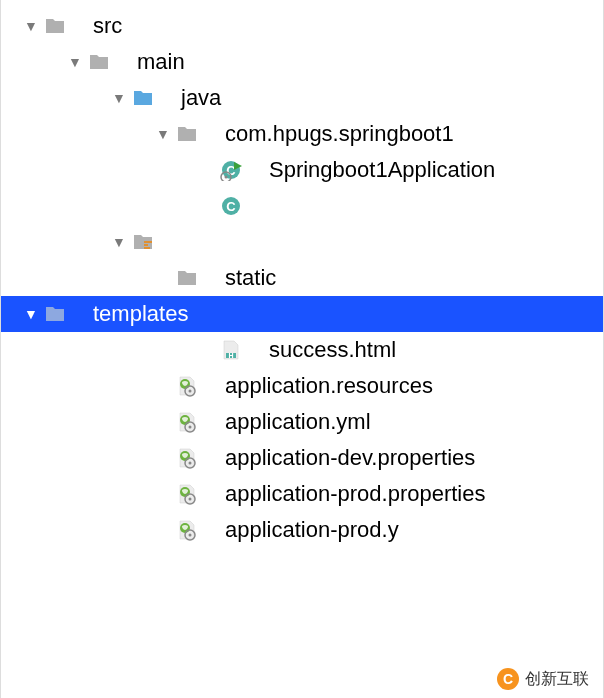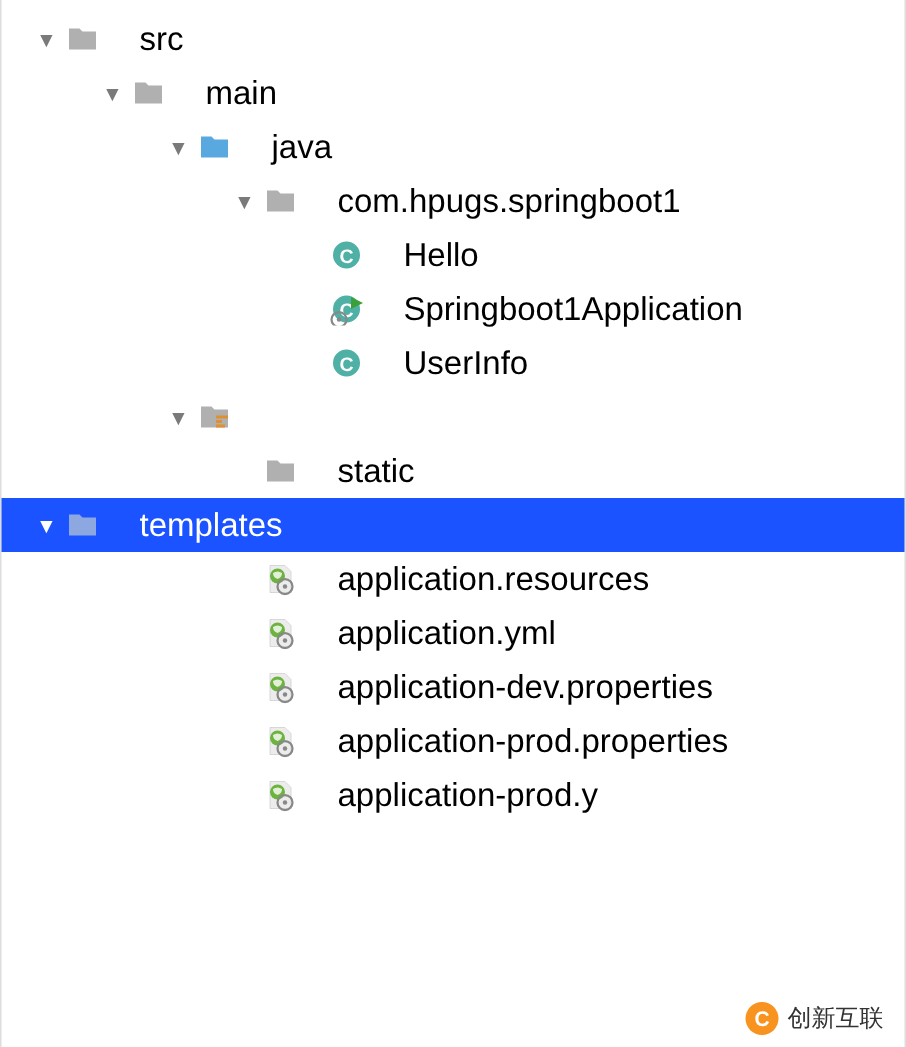--- a/index.html
+++ b/index.html
@@ -160,80 +160,79 @@
   <div class="row ind3">
     <span class="arrow">▼</span>
     <span class="icon">
         <svg width="22" height="22">
           <use href="#folder-icon-g"></use>
         </svg>
       </span>
     <span class="label">com.hpugs.springboot1</span>
   </div>
 
+
+
   <div class="row ind4">
     <span class="arrow none">▼</span>
     <span class="icon">
         <svg width="22" height="22">
+          <use href="#class-main-icon-g"></use>
+        </svg>
+      </span>
+    <span class="label">Springboot1Application</span>
+  </div>
+
+  <div class="row ind4">
+    <span class="arrow none">▼</span>
+    <span class="icon">
+        <svg width="22" height="22">
           <use href="#class-icon-g"></use>
         </svg>
       </span>
-    <span class="label">Hello</span>
-  </div>
-
+  </div>
+
+  <div class="row ind2">
+    <span class="arrow">▼</span>
+    <span class="icon">
+        <svg width="22" height="22">
+          <use href="#folder-resources-g"></use>
+        </svg>
+      </span>
+  </div>
+
+  <div class="row ind3">
+    <span class="arrow none">▼</span>
+    <span class="icon">
+        <svg width="22" height="22">
+          <use href="#folder-icon-g"></use>
+        </svg>
+      </span>
+    <span class="label">static</span>
+  </div>
+
+  <div class="row ind3 selected">
+    <span class="arrow">▼</span>
+    <span class="icon">
+        <svg width="22" height="22">
+          <use href="#folder-selected-g"></use>
+        </svg>
+      </span>
+    <span class="label">templates</span>
+  </div>
 
   <div class="row ind4">
     <span class="arrow none">▼</span>
     <span class="icon">
         <svg width="22" height="22">
-          <use href="#class-main-icon-g"></use>
-        </svg>
-      </span>
-    <span class="label">Springboot1Application</span>
-  </div>
-
-  <div class="row ind4">
-    <span class="arrow none">▼</span>
-    <span class="icon">
-        <svg width="22" height="22">
-          <use href="#class-icon-g"></use>
-        </svg>
-      </span>
-    <span class="label">UserInfo</span>
-  </div>
-
-  <div class="row ind2">
-    <span class="arrow">▼</span>
-    <span class="icon">
-        <svg width="22" height="22">
-          <use href="#folder-resources-g"></use>
-        </svg>
-      </span>
-  </div>
-
-  <div class="row ind3">
-    <span class="arrow none">▼</span>
-    <span class="icon">
-        <svg width="22" height="22">
-          <use href="#folder-icon-g"></use>
-        </svg>
-      </span>
-    <span class="label">static</span>
-  </div>
-
-  <div class="row ind3 selected">
-    <span class="arrow">▼</span>
-    <span class="icon">
-        <svg width="22" height="22">
-          <use href="#folder-selected-g"></use>
-        </svg>
-      </span>
-    <span class="label">templates</span>
-  </div>
-
+          <use href="#html-file-g"></use>
+        </svg>
+      </span>
+    <span class="label">success.html</span>
+  </div>
 
   <div class="row ind3">
     <span class="arrow none">▼</span>
     <span class="icon">
         <svg width="22" height="22">
           <use href="#spring-file-g"></use>
         </svg>
       </span>
     <span class="label">application.resources</span>
   </div>

